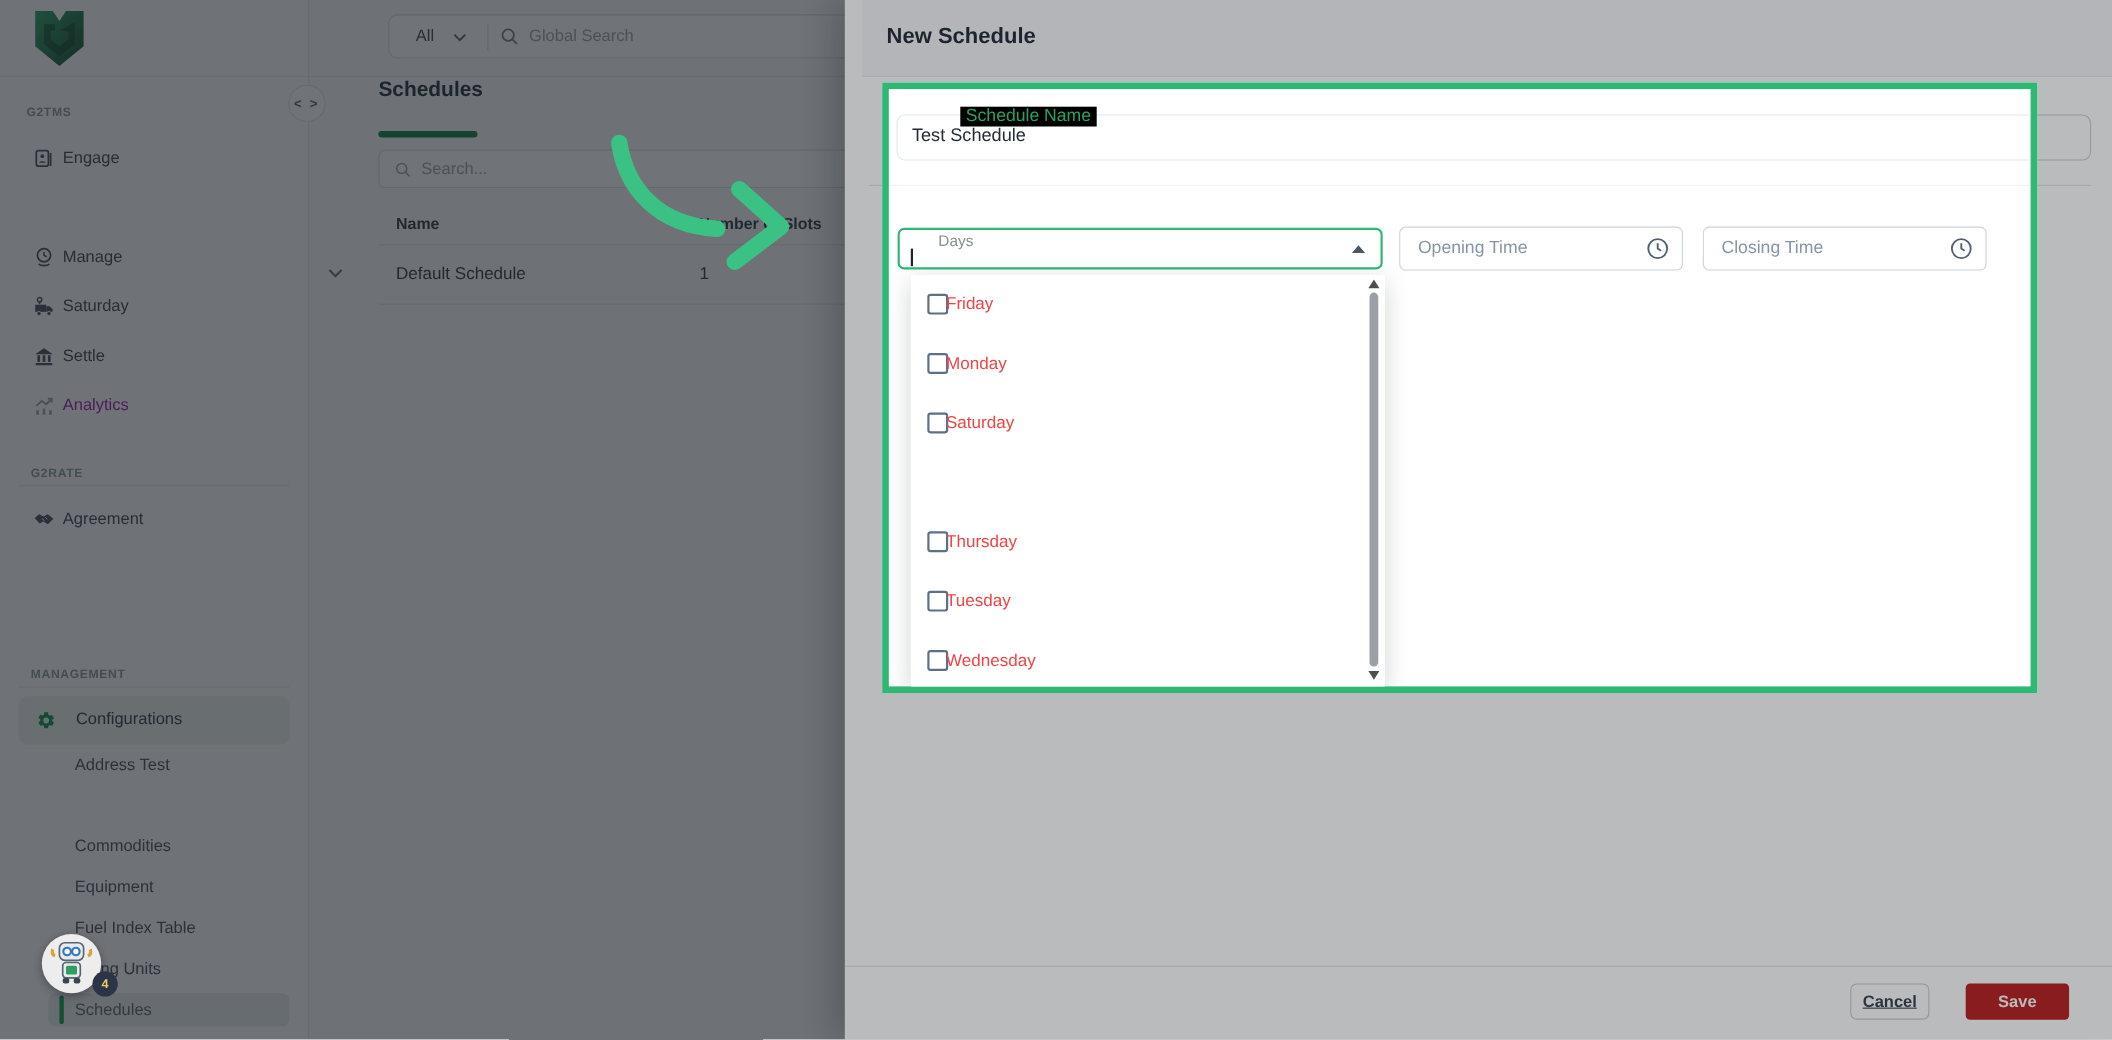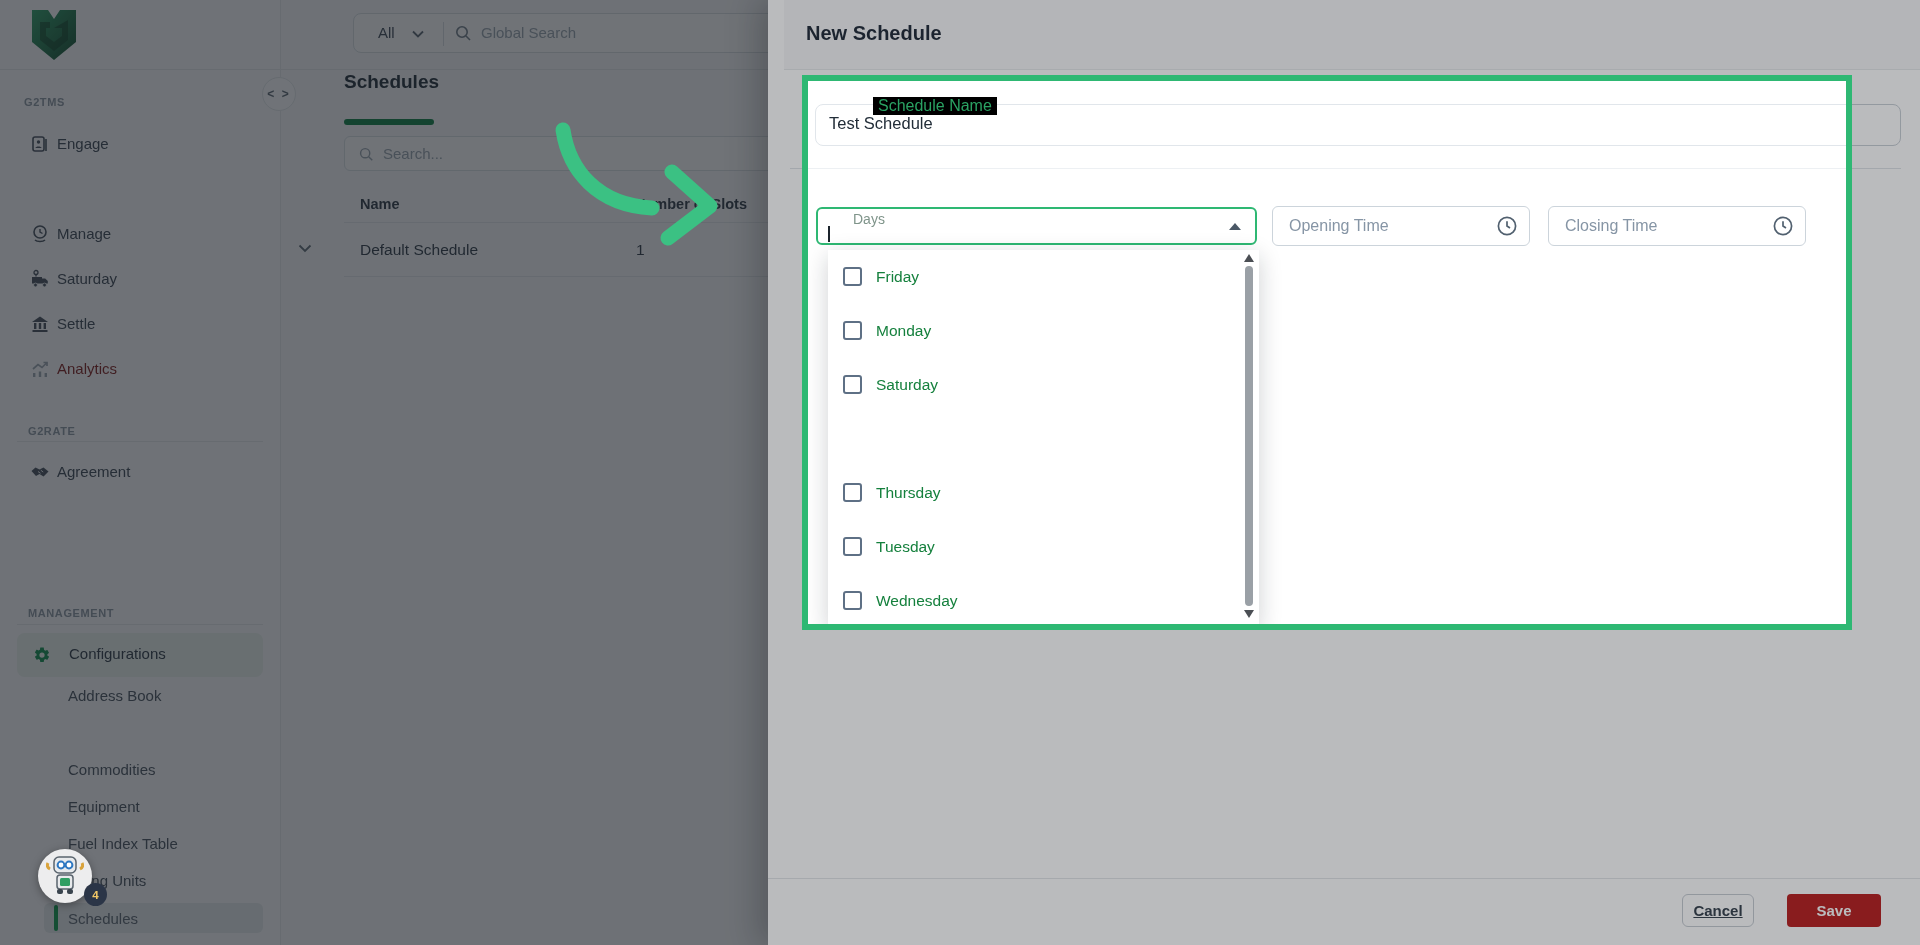--- a/index.html
+++ b/index.html
@@ -10,21 +10,21 @@
 
   
   #page { position:absolute; inset:0; z-index:1; }
   .topbar-divider { left:0; top:69px; width:768px; height:1px; background:#e4e7ea; }
   #sidebar { left:0; top:0; width:281px; height:945px; background:#f9fafb; border-right:1px solid #e5e8ea; }
   .sec-label { font-size:11px; font-weight:bold; letter-spacing:.6px; color:#8b95a1; }
   .sec-line { left:17px; width:246px; height:1px; background:#e4e7ea; }
   .nav-item { left:0; width:281px; height:36px; cursor:pointer; }
   .nav-ico { position:absolute; left:30px; top:8px; width:20px; height:20px; }
   .nav-txt { position:absolute; left:57px; top:9px; font-size:15px; color:#3d4754; }
-  .nav-txt.dis { color:#7f1d1d; }
+  .nav-txt.dis { color:#a21caf; }
   .cfg-pill { left:17px; top:633px; width:246px; height:44px; background:#e9f0eb; border-radius:8px; cursor:pointer; }
   .sub-item { left:0; width:281px; height:30px; cursor:pointer; }
   .sub-txt { position:absolute; left:68px; top:6px; font-size:15px; color:#49535f; }
   .sched-pill { left:44px; top:903px; width:219px; height:30px; background:#e5e9eb; border-radius:6px; }
   .sched-bar { left:54px; top:905px; width:4px; height:26px; background:#0f9d4d; border-radius:2px; }
 
   .gsearch { left:353px; top:13px; width:620px; height:40px; border:1px solid #d7dce1; border-radius:8px; background:#fbfcfc; }
   .gs-all { position:absolute; left:24px; top:10px; font-size:15px; color:#3f4a57; }
   .gs-div { position:absolute; left:89px; top:8px; width:1px; height:24px; background:#d6dbe0; }
   .gs-ph  { position:absolute; left:127px; top:10px; font-size:15px; color:#98a3ad; }
@@ -72,21 +72,21 @@
   .days-caret { position:absolute; left:10px; top:17px; width:1.5px; height:16px; background:#1c242c; }
   .tri-up { position:absolute; right:14px; top:14px; width:0; height:0;
     border-left:6px solid transparent; border-right:6px solid transparent; border-bottom:7px solid #4a5866; }
   .time-field { position:absolute; top:125px; width:258px; height:40px; border:1px solid #ccd4db; border-radius:6px; background:#fff; cursor:text; }
   .time-ph { position:absolute; left:16px; top:0; line-height:38px; font-size:16px; color:#8695a5; }
   .time-ico { position:absolute; right:11px; top:8px; width:22px; height:22px; }
   .dropdown { position:absolute; left:20px; top:169px; width:431px; height:376px; background:#fff;
     box-shadow:0 6px 22px rgba(15,25,35,.20); }
   .dd-item { position:absolute; left:0; width:431px; height:54px; cursor:pointer; }
   .dd-check { position:absolute; left:15px; top:17px; width:19px; height:19px; border:2px solid #5e7085; border-radius:3px; background:#fff; cursor:pointer; }
-  .dd-txt { position:absolute; left:48px; top:0; line-height:54px; font-size:15.5px; color:#15803d; }
+  .dd-txt { position:absolute; left:32px; top:0; line-height:54px; font-size:15.5px; color:#ef4444; }
   .dd-scroll { position:absolute; left:416px; top:0; width:10px; height:376px; }
   .dd-thumb { position:absolute; left:1px; top:16px; width:8px; height:340px; background:#9aa0a6; border-radius:4px; }
   .dd-tri-up { position:absolute; left:0; top:4px; width:0; height:0;
     border-left:5px solid transparent; border-right:5px solid transparent; border-bottom:8px solid #4b4f54; }
   .dd-tri-dn { position:absolute; left:0; top:360px; width:0; height:0;
     border-left:5px solid transparent; border-right:5px solid transparent; border-top:8px solid #4b4f54; }
 
   
   #tutorial-arrow { position:absolute; left:540px; top:110px; z-index:50; pointer-events:none; }
   #chat-widget { position:absolute; left:38px; top:849px; width:54px; height:54px; border-radius:50%;
@@ -180,21 +180,21 @@
       <div class="abs sec-line" style="top:624px"></div>
 
       <div class="abs cfg-pill">
         <svg class="abs" style="left:16px;top:13px" width="18" height="18" viewBox="0 0 24 24">
           <path fill="#0f8f4d" d="M19.14 12.94a7 7 0 0 0 .06-.94 7 7 0 0 0-.06-.94l2.03-1.58a.5.5 0 0 0 .12-.64l-1.92-3.32a.5.5 0 0 0-.61-.22l-2.39.96a7.3 7.3 0 0 0-1.62-.94l-.36-2.54A.5.5 0 0 0 13.9 2h-3.8a.5.5 0 0 0-.49.42l-.36 2.54c-.59.24-1.13.56-1.62.94l-2.39-.96a.5.5 0 0 0-.61.22L2.71 8.48a.5.5 0 0 0 .12.64l2.03 1.58a7 7 0 0 0 0 1.88l-2.03 1.58a.5.5 0 0 0-.12.64l1.92 3.32c.14.24.42.34.61.22l2.39-.96c.49.38 1.03.7 1.62.94l.36 2.54c.04.24.25.42.49.42h3.8c.24 0 .45-.18.49-.42l.36-2.54c.59-.24 1.13-.56 1.62-.94l2.39.96c.24.1.5 0 .61-.22l1.92-3.32a.5.5 0 0 0-.12-.64l-2.03-1.58zM12 15.5a3.5 3.5 0 1 1 0-7 3.5 3.5 0 0 1 0 7z"></path>
         </svg>
         <span class="abs" style="left:52px;top:12px;font-size:15px;color:#2e3a46">Configurations</span>
       </div>
 
       <div class="abs sub-item" style="top:681px">
-        <span class="sub-txt">Address Book</span>
+        <span class="sub-txt">Address Test</span>
         </div>
       <div class="abs sub-item" style="top:755px">
         <span class="sub-txt">Commodities</span>
         </div>
       <div class="abs sub-item" style="top:792px">
         <span class="sub-txt">Equipment</span>
         </div>
       <div class="abs sub-item" style="top:829px">
         <span class="sub-txt">Fuel Index Table</span>
         </div>

